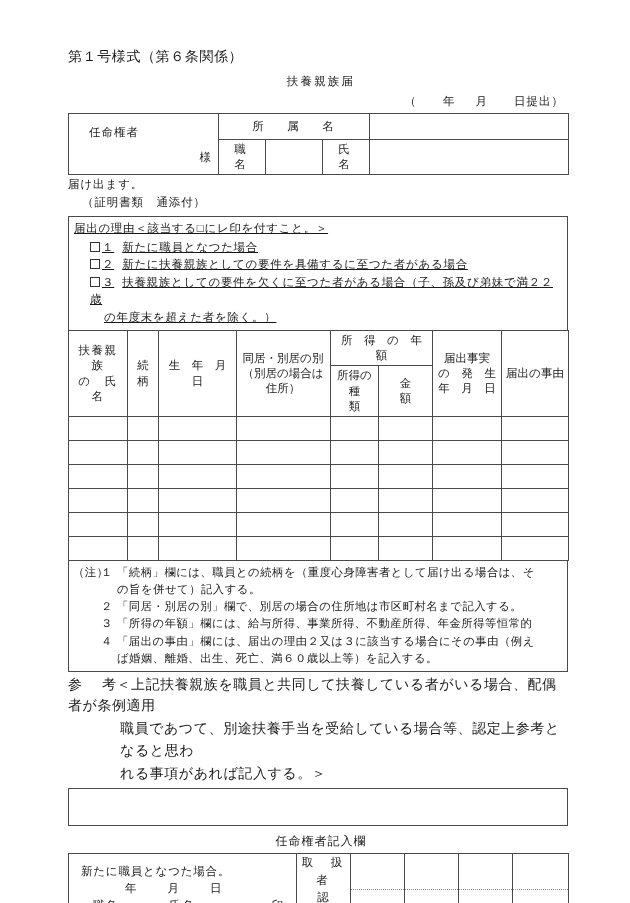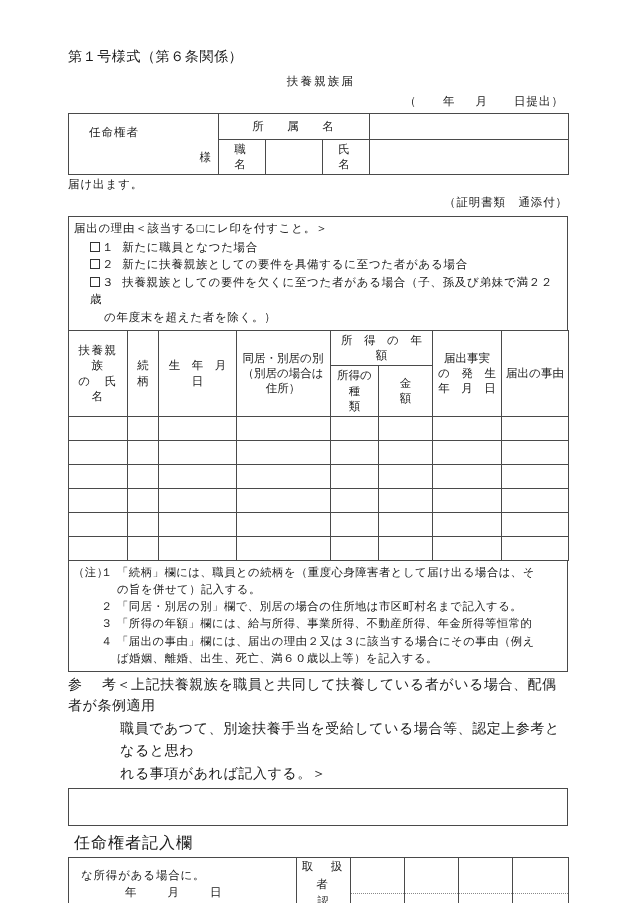--- a/index.html
+++ b/index.html
@@ -100,31 +100,32 @@
   }
 
   
   .para {
     font-size: 11.5px;
     line-height: 1.58;
     letter-spacing: 0.9px;
     margin: 6px 0 0 0;
   }
   .para.indent1 { text-indent: 14px; }
-  .para.indent2 { padding-left: 14px; text-align: right; }
+  .para.indent2 { padding-left: 14px; }
 
   
   .reason-box {
     border: 1px solid #4a4a4a;
     border-bottom: none;
     padding: 3px 5px 4px 5px;
     margin-top: 5px;
     font-size: 11.5px;
     line-height: 1.52;
     letter-spacing: 0.7px;
+    text-decoration: underline;
   }
   .reason-head { margin: 0 0 1px 0; }
   .reason-item {
     margin: 0;
     padding-left: 16px;
     text-indent: 0;
   }
   .reason-item .cb {
     display: inline-block;
     width: 8px;
@@ -203,23 +204,24 @@
 
   
   .free-box {
     border: 1px solid #4a4a4a;
     height: 36px;
     margin-top: 4px;
   }
 
   
   .sec-label {
-    font-size: 16px;
+    font-size: 12px;
     letter-spacing: 1px;
     margin: 7px 0 3px 6px;
+    text-align: center;
   }
   .auth-tbl td {
     font-size: 11.5px;
     vertical-align: middle;
     height: 56px;
   }
   .auth-left {
     text-align: left;
     padding: 5px 6px 5px 12px !important;
     line-height: 1.5;
@@ -446,21 +448,21 @@
         <col style="width:228px">
         <col style="width:54px">
         <col style="width:54px">
         <col style="width:54px">
         <col style="width:54px">
         <col style="width:56px">
       </colgroup>
       <tbody>
         <tr>
           <td class="auth-left">
-            <span class="auth-line1">な所得がある場合に。</span>
+            <span class="auth-line1">新たに職員となつた場合。</span>
             <span class="auth-line2">
               <span>年</span><span class="sp"></span><span>月</span><span class="sp"></span><span>日</span>
             </span>
             <span class="auth-line3">
               <span>職名</span><span class="gap1"></span><span>氏名</span><span class="seal">印</span>
             </span>
           </td>
           <td class="auth-handler">
             <span class="l1">取　扱　者</span>
             <span class="l2">認　　印</span>

